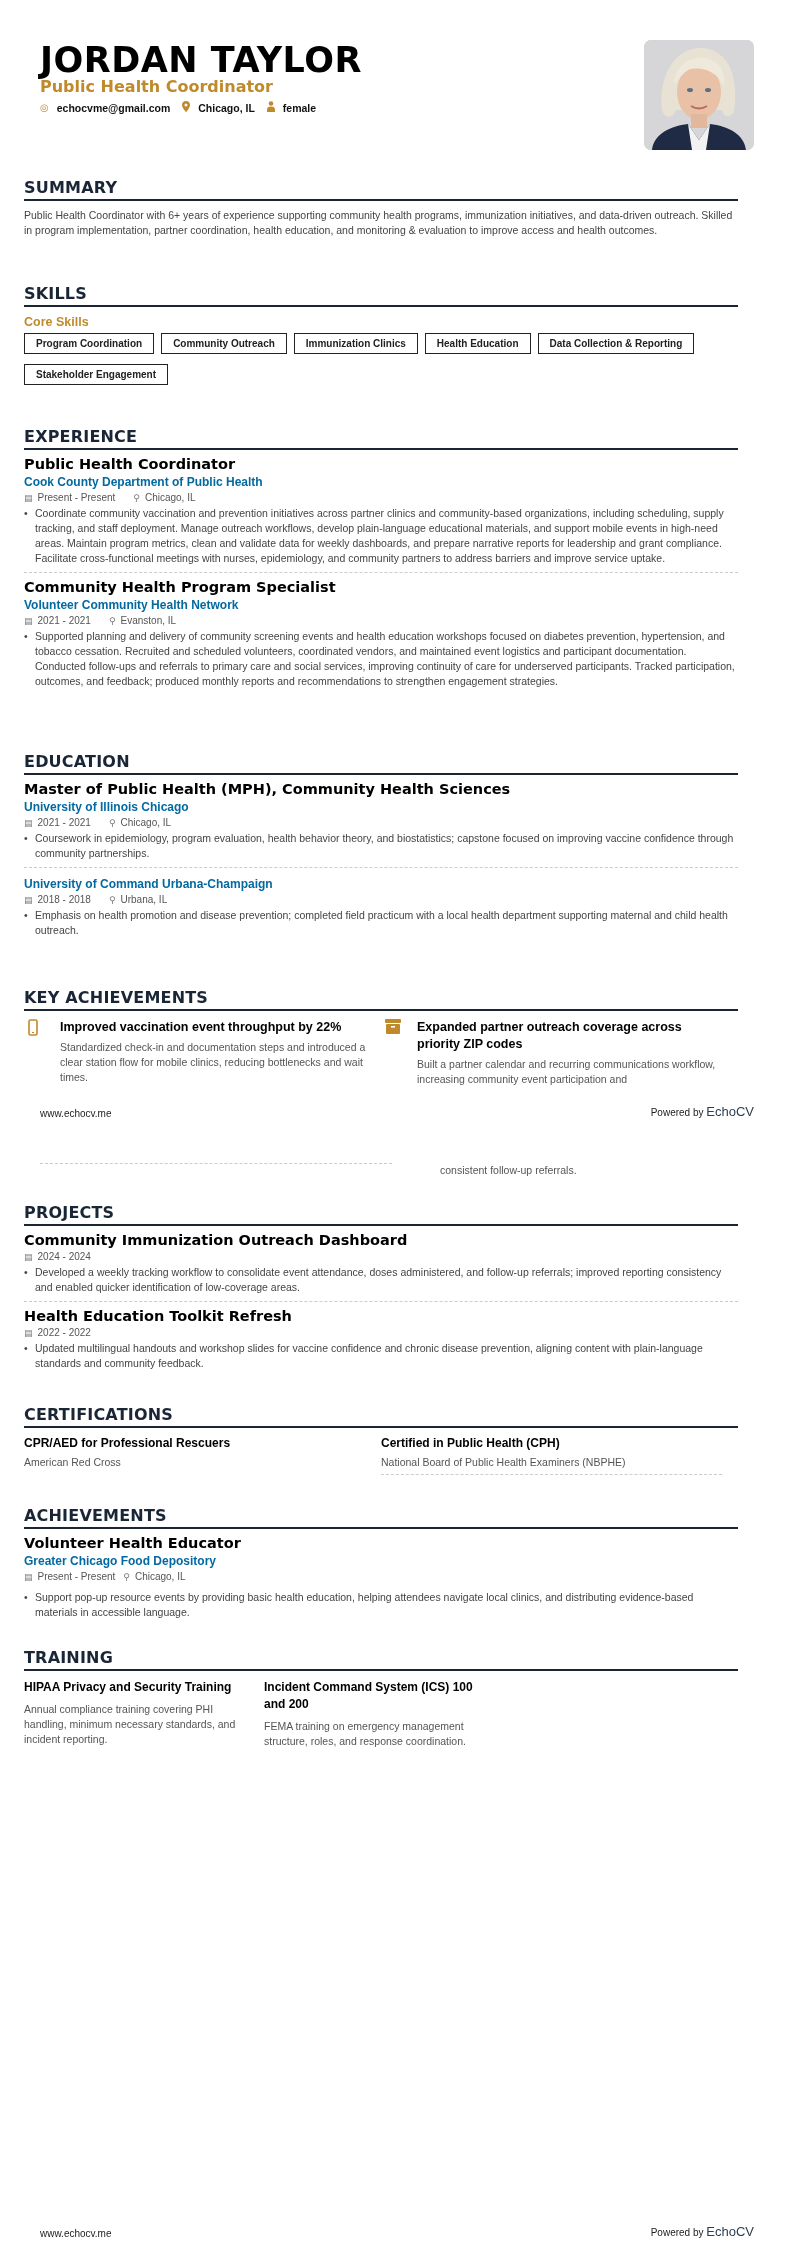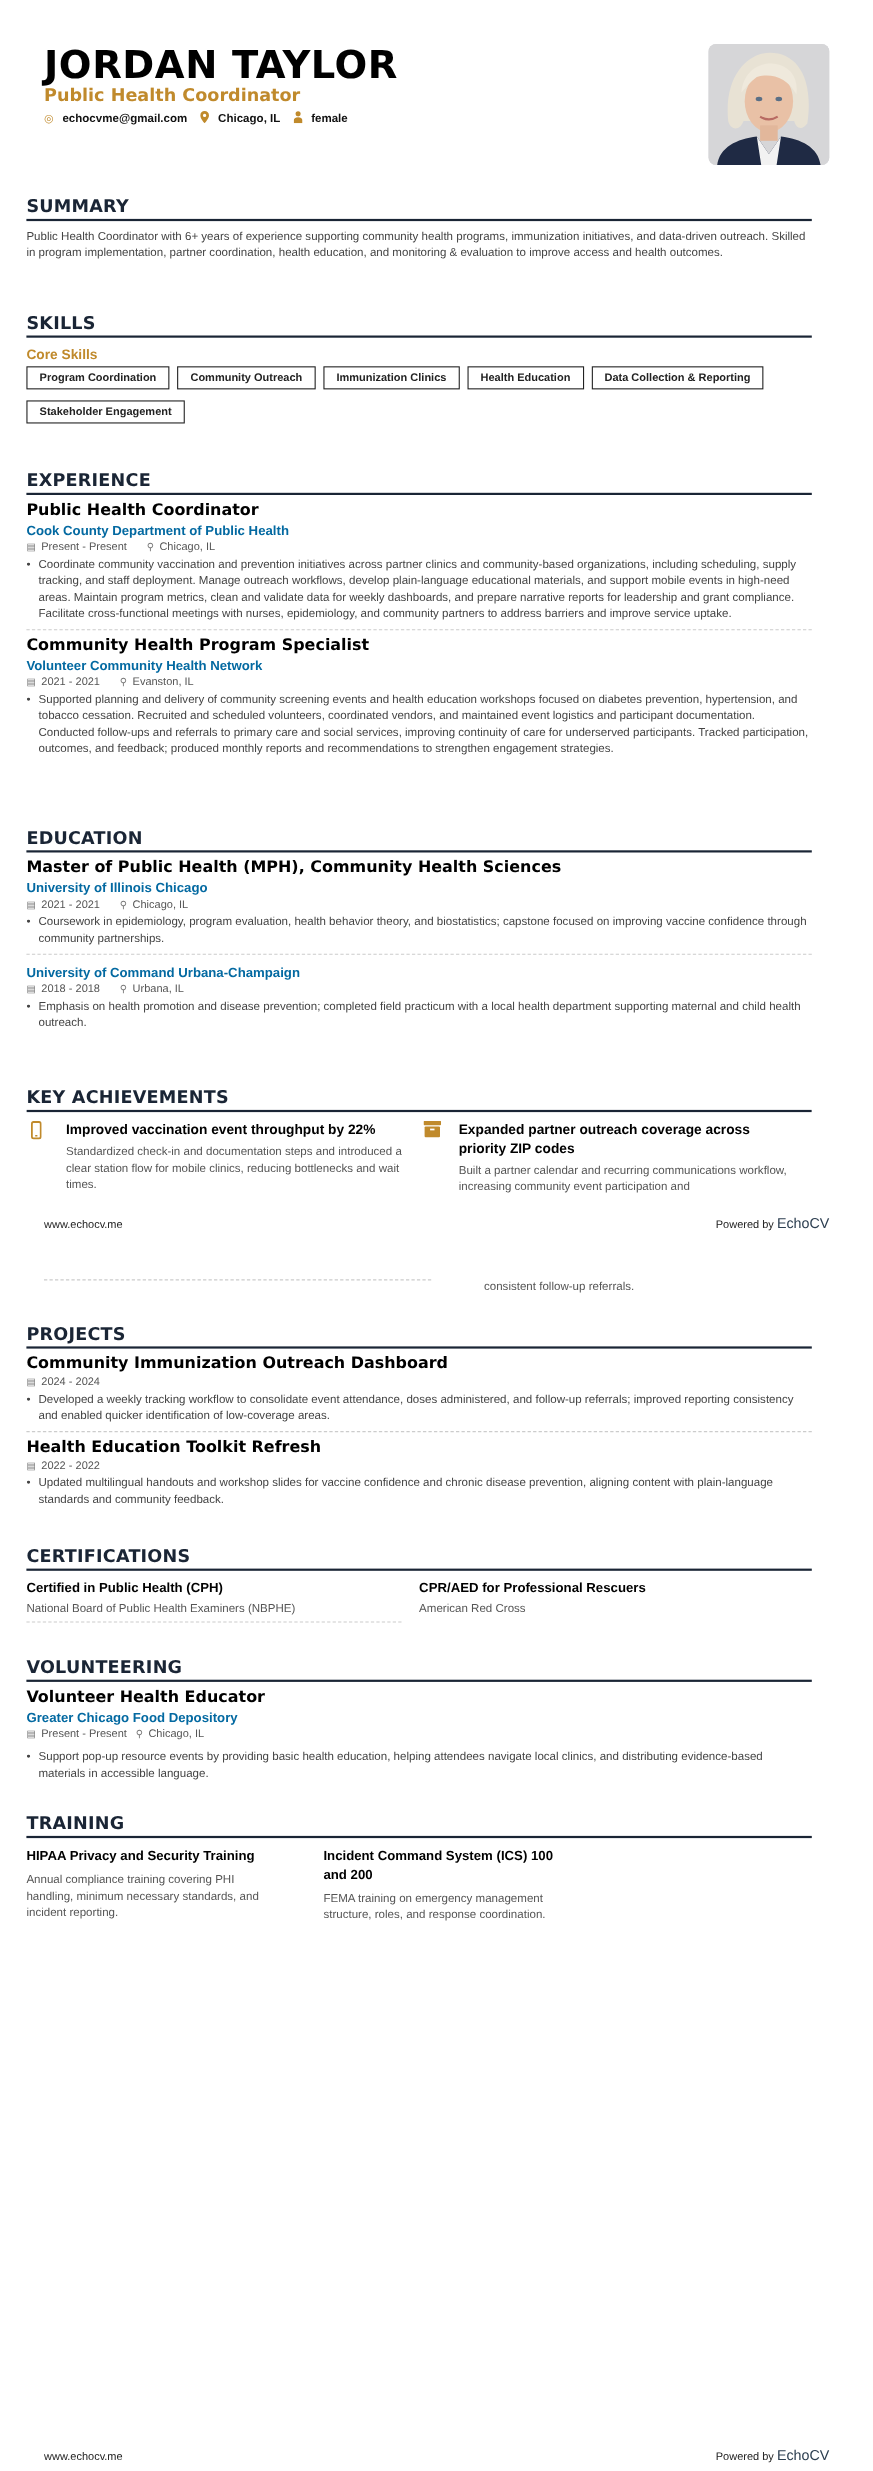--- a/index.html
+++ b/index.html
@@ -39,21 +39,21 @@
   .footer { position: absolute; font-size: 10px; color: #222; }
   .powered { position: absolute; font-size: 10px; color: #222; }
   .powered .brand { font-size: 13px; color: #2c3e50; }
 
   .two-col { display: flex; margin-top: 8px; }
   .cert { width: 357px; padding-right: 16px; }
   .cert .ct { font-size: 12px; font-weight: 700; color: #000; }
   .cert .cs { font-size: 10.5px; color: #555; margin-top: 6px; padding-bottom: 6px; }
   .cert.sep .cs { border-bottom: 1px dashed #ccc; }
 
-  .train { display: flex; margin-top: 8px; gap: 30px; }
+  .train { display: flex; margin-top: 8px; }
   .tr { width: 245px; padding-right: 20px; }
   .tr .tt { font-size: 12px; font-weight: 700; color: #000; line-height: 17px; }
   .tr .td { font-size: 10.5px; line-height: 15px; color: #555; margin-top: 6px; }
 </style>
 </head>
 <body>
 
 <div class="abs name">JORDAN TAYLOR</div>
 <div class="abs jobtitle">Public Health Coordinator</div>
 <div class="abs contacts">
@@ -256,33 +256,33 @@
     <div class="bullet">
         <span class="dot">•</span>
         <span>Updated multilingual handouts and workshop slides for vaccine confidence and chronic disease prevention, aligning content with plain-language standards and community feedback.</span>
       </div>
   </div>
 </div>
 
 <div class="section" style="top:1405px;">
   <div class="sec-title">CERTIFICATIONS</div>
   <div class="two-col">
+    <div class="cert">
+      <div class="ct">CPR/AED for Professional Rescuers</div>
+      <div class="cs">American Red Cross</div>
+    </div>
     <div class="cert sep">
       <div class="ct">Certified in Public Health (CPH)</div>
       <div class="cs">National Board of Public Health Examiners (NBPHE)</div>
     </div>
-    <div class="cert">
-      <div class="ct">CPR/AED for Professional Rescuers</div>
-      <div class="cs">American Red Cross</div>
-    </div>
   </div>
 </div>
 
 <div class="section" style="top:1506px;">
-  <div class="sec-title">VOLUNTEERING</div>
+  <div class="sec-title">ACHIEVEMENTS</div>
   <div class="entry">
     <div class="e-title">Volunteer Health Educator</div>
     <div class="e-org">Greater Chicago Food Depository</div>
     <div class="meta">
       <span class="mi" style="margin-right:8px;">
           <span class="ic">▤</span>
           <span>Present - Present</span>
         </span>
       <span class="mi">
           <span class="ic">⚲</span>

